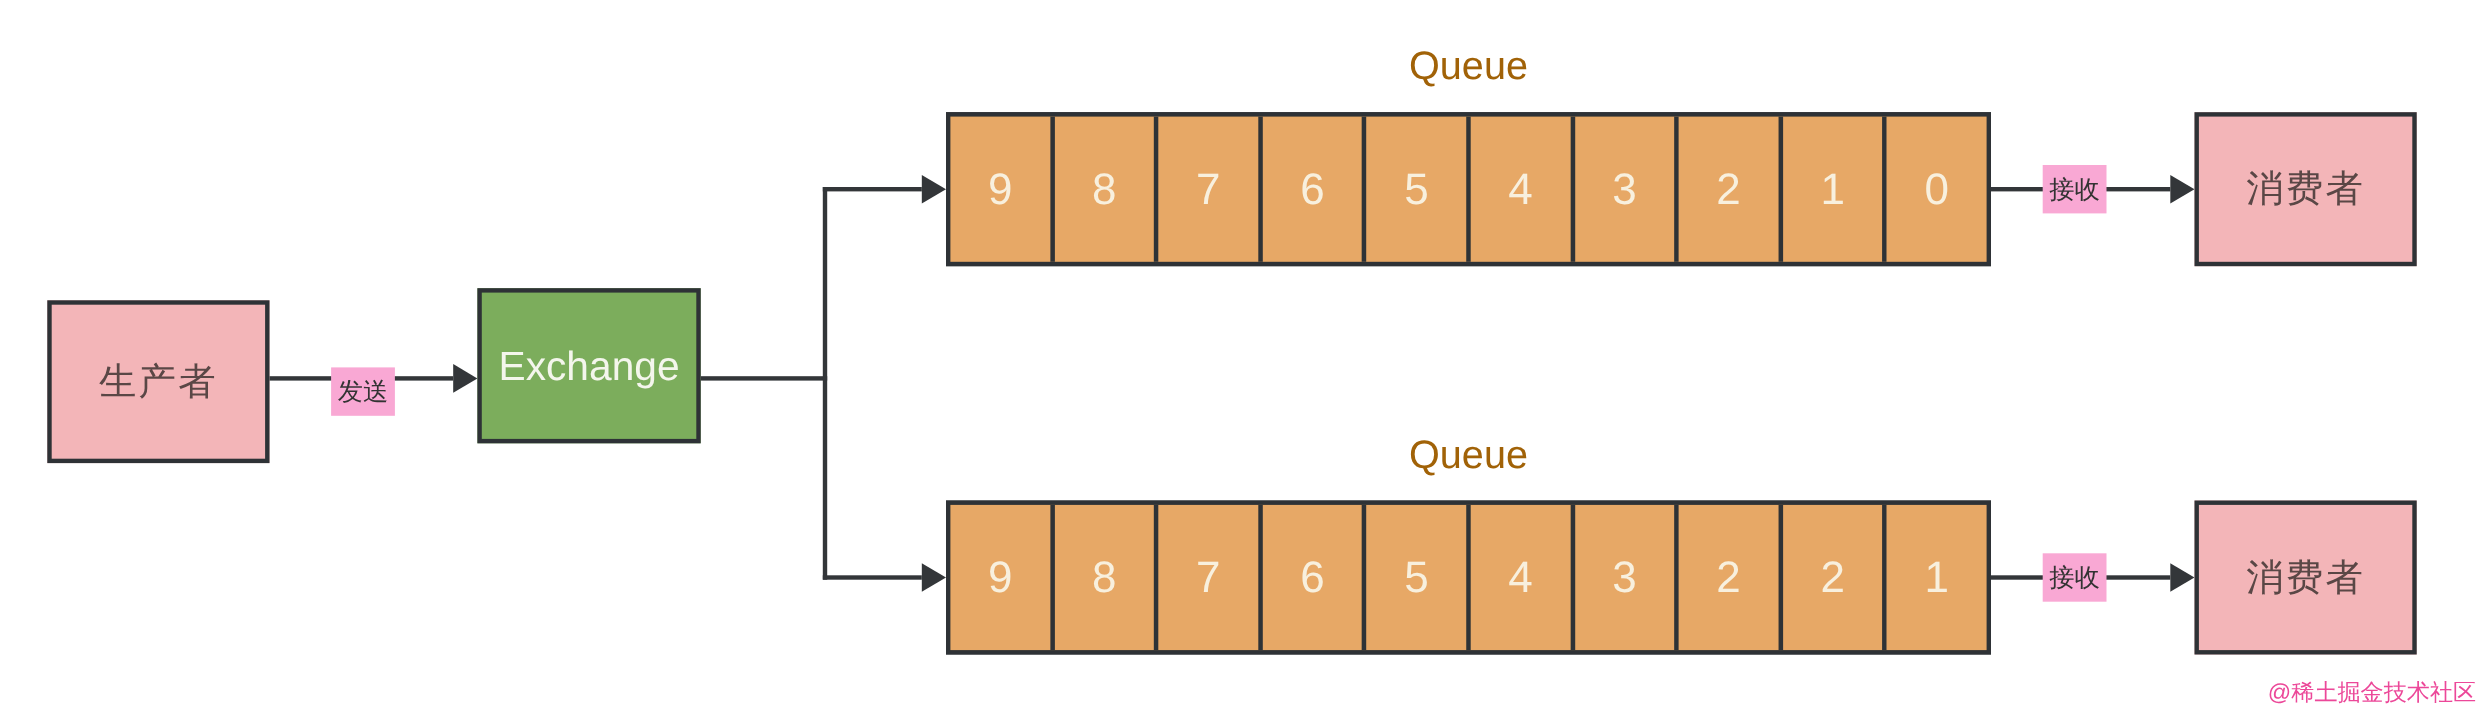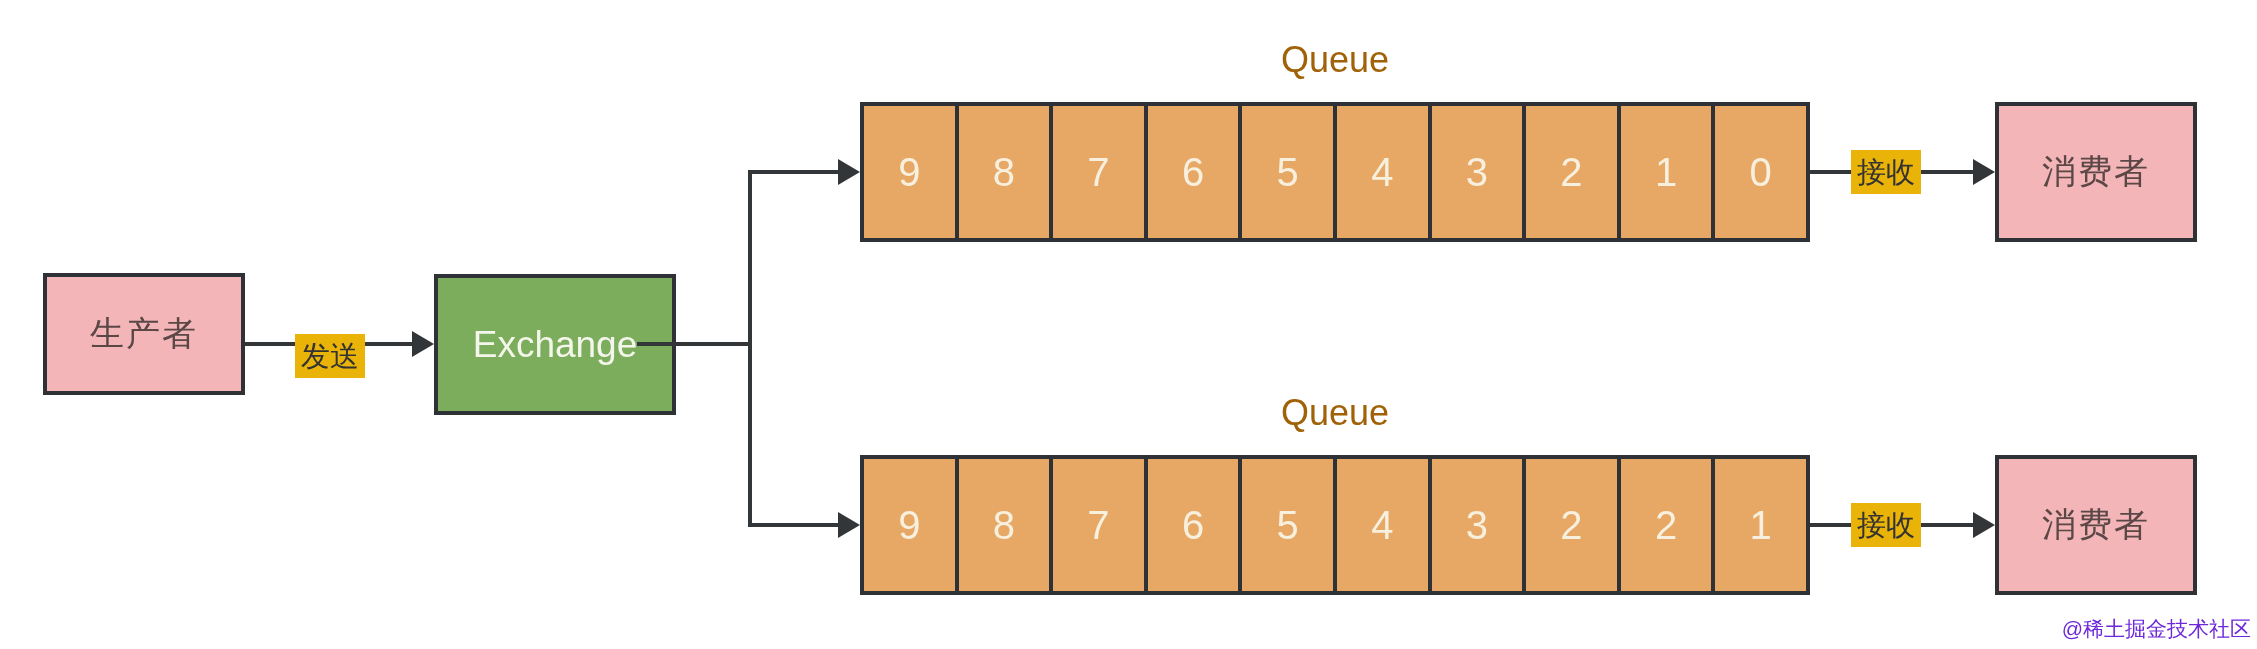--- a/index.html
+++ b/index.html
@@ -18,22 +18,22 @@
     position: absolute;
     box-sizing: border-box;
     border: 4px solid #2e3236;
     display: flex;
     align-items: center;
     justify-content: center;
   }
   .box.pink  { background: #f3b5b8; color: #5a4746; font-size: 34px; letter-spacing: 2px; }
   .box.green { background: #7cad5c; color: #f4f6ec; font-size: 37px; }
 
-  .producer        { left: 43px;   top: 273px; width: 202px; height: 122px; }
-  .exchange        { left: 434px;  top: 274px; width: 242px; height: 141px; }
+  .producer        { left: 43px;   top: 273px; width: 202px; height: 148px; }
+  .exchange        { left: 434px;  top: 262px; width: 203px; height: 141px; }
   .consumer-top    { left: 1995px; top: 102px; width: 202px; height: 140px; }
   .consumer-bottom { left: 1995px; top: 455px; width: 202px; height: 140px; }
 
   
   .queue {
     position: absolute;
     box-sizing: border-box;
     border: 4px solid #2e3236;
     display: flex;
     width: 950px;
@@ -88,38 +88,38 @@
   }
   .ah-send        { left: 412px;  top: 331px; }
   .ah-branch-top  { left: 838px;  top: 159px; }
   .ah-branch-bot  { left: 838px;  top: 512px; }
   .ah-recv-top    { left: 1973px; top: 159px; }
   .ah-recv-bot    { left: 1973px; top: 512px; }
 
   
   .edge-label {
     position: absolute;
-    background: #eab308;
+    background: #f9a8d4;
     color: #333333;
-    font-size: 29px;
+    font-size: 23px;
     line-height: 44px;
     padding: 0 6px;
     transform: translate(-50%, -50%);
     white-space: nowrap;
   }
   .lbl-send        { left: 330px;  top: 356px; }
   .lbl-recv-top    { left: 1886px; top: 172px; }
   .lbl-recv-bottom { left: 1886px; top: 525px; }
 
   
   .watermark {
     position: absolute;
     right: 6px;
     bottom: 6px;
-    color: #6d28d9;
+    color: #ec4899;
     font-size: 21px;
   }
 </style>
 </head>
 <body>
 
 <div class="canvas">
 
   <div class="box pink producer">
     <span>生产者</span>

